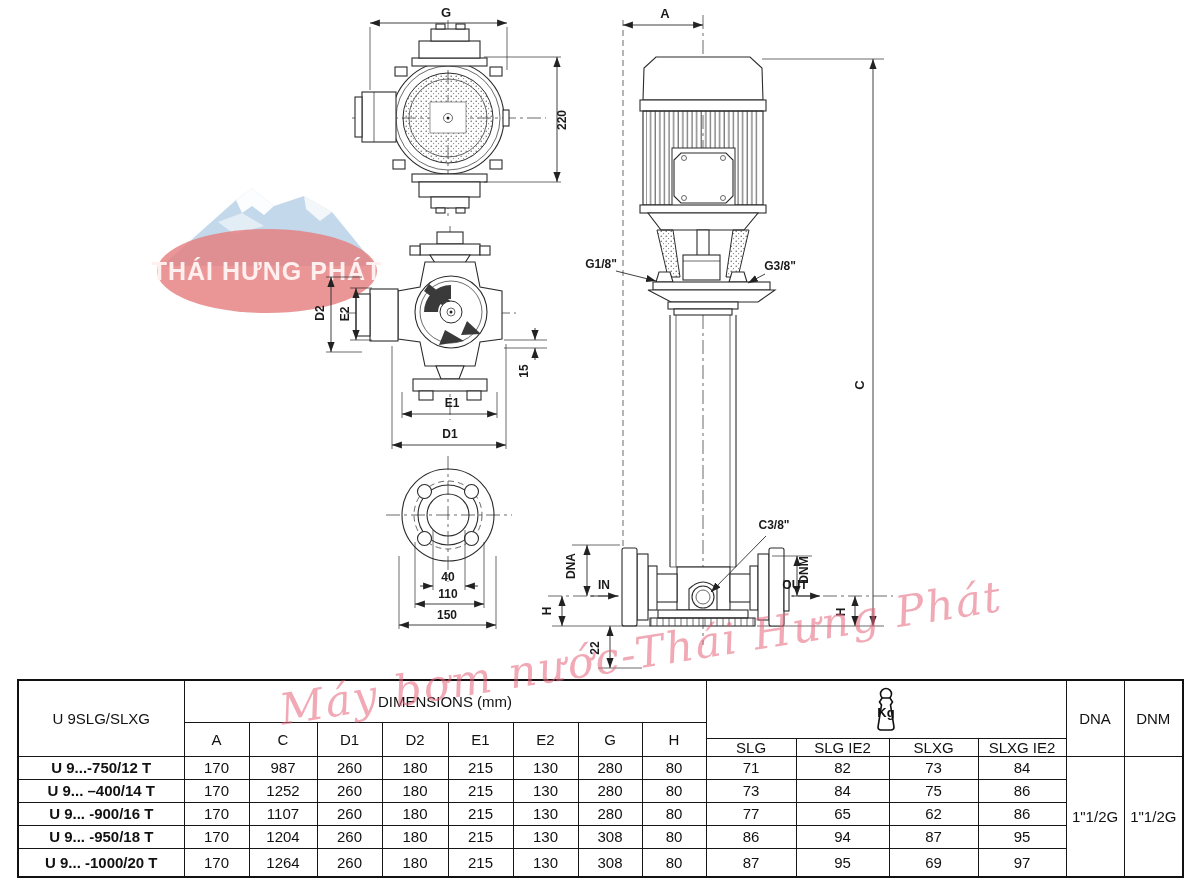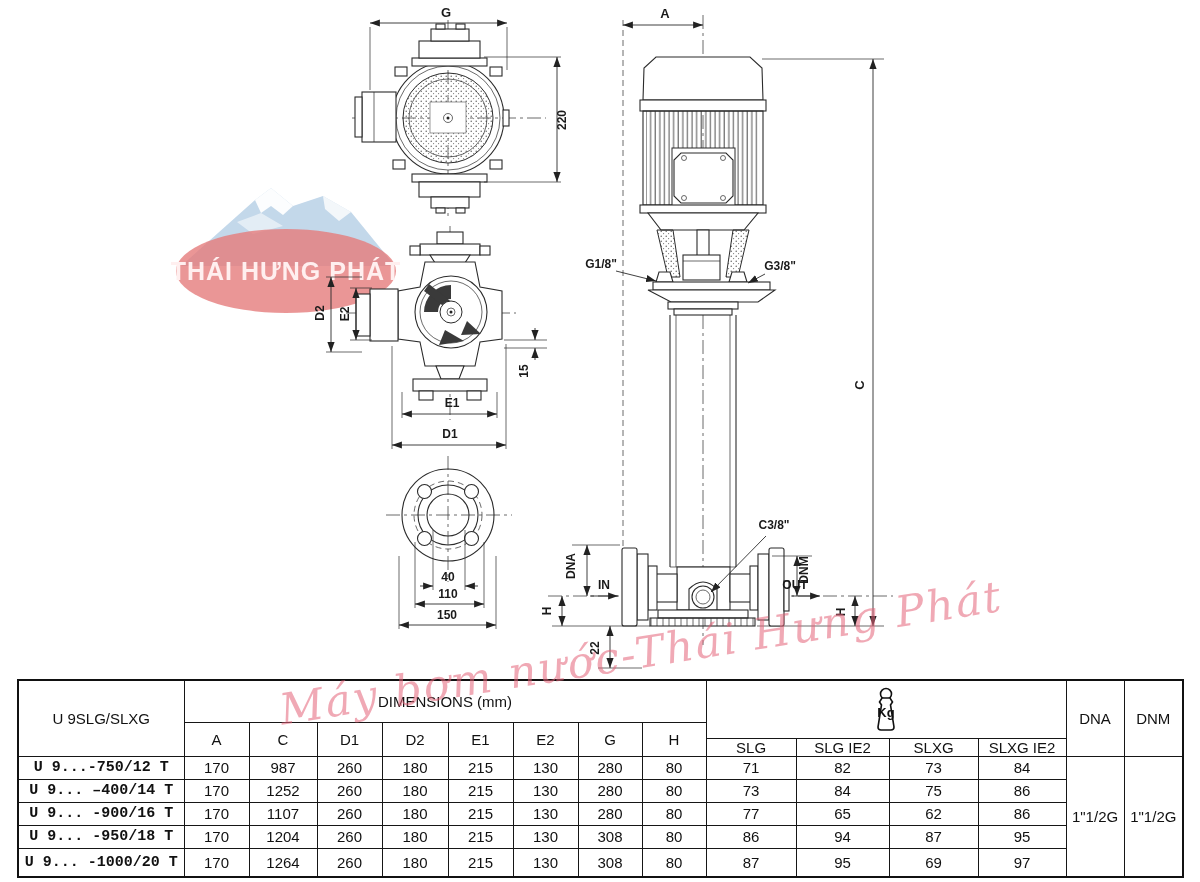--- a/index.html
+++ b/index.html
@@ -10,34 +10,34 @@
   .ln{stroke:#2b2b2b;stroke-width:1.1;fill:none;}
   .lnf{stroke:#2b2b2b;stroke-width:1.1;fill:#fff;}
   .thin{stroke:#2b2b2b;stroke-width:0.7;fill:none;}
   .dim{stroke:#2b2b2b;stroke-width:0.9;fill:none;}
   .cl{stroke:#444;stroke-width:0.8;fill:none;stroke-dasharray:14 4 3 4;}
   .dash{stroke:#444;stroke-width:0.8;fill:none;stroke-dasharray:6 4;}
   .dark{fill:#3a3a3a;stroke:none;}
   .lbl{font:600 13px "Liberation Sans",sans-serif;fill:#1a1a1a;}
   .lbls{font:600 12px "Liberation Sans",sans-serif;fill:#1a1a1a;}
   
-  #logo{position:absolute;left:171px;top:180px;z-index:1;opacity:.82;}
+  #logo{position:absolute;left:152px;top:180px;z-index:1;opacity:.82;}
   
   #watermark{position:absolute;left:280px;top:682px;width:700px;height:56px;z-index:50;
              transform:rotate(-9deg);transform-origin:0 50%;pointer-events:none;
              font-family:"DejaVu Serif",serif;font-style:italic;font-size:43px;line-height:56px;
              letter-spacing:2px;color:rgba(228,98,120,0.55);white-space:nowrap;}
   
   #spec-table{position:absolute;left:17px;top:679px;z-index:3;border-collapse:collapse;
               table-layout:fixed;width:1165px;background:#fff;font-size:15px;}
   #spec-table td,#spec-table th{border:1.4px solid #161616;text-align:center;vertical-align:middle;
               padding:0;overflow:hidden;}
   #spec-table{border:2.5px solid #111;}
   .hb{font-weight:normal;}
-  .model-cell{font-weight:bold;font-family:Liberation Mono, monospace;}
+  .model-cell{font-weight:bold;}
   .kgcell svg{display:block;margin:2px auto 0 auto;}
   .kgtxt{font:bold 13px "Liberation Sans",sans-serif;fill:#111;}
 </style>
 </head>
 <body>
 
 <div id="canvas">
 
   <div id="logo">
     <svg width="240" height="145" viewBox="0 0 240 145">

